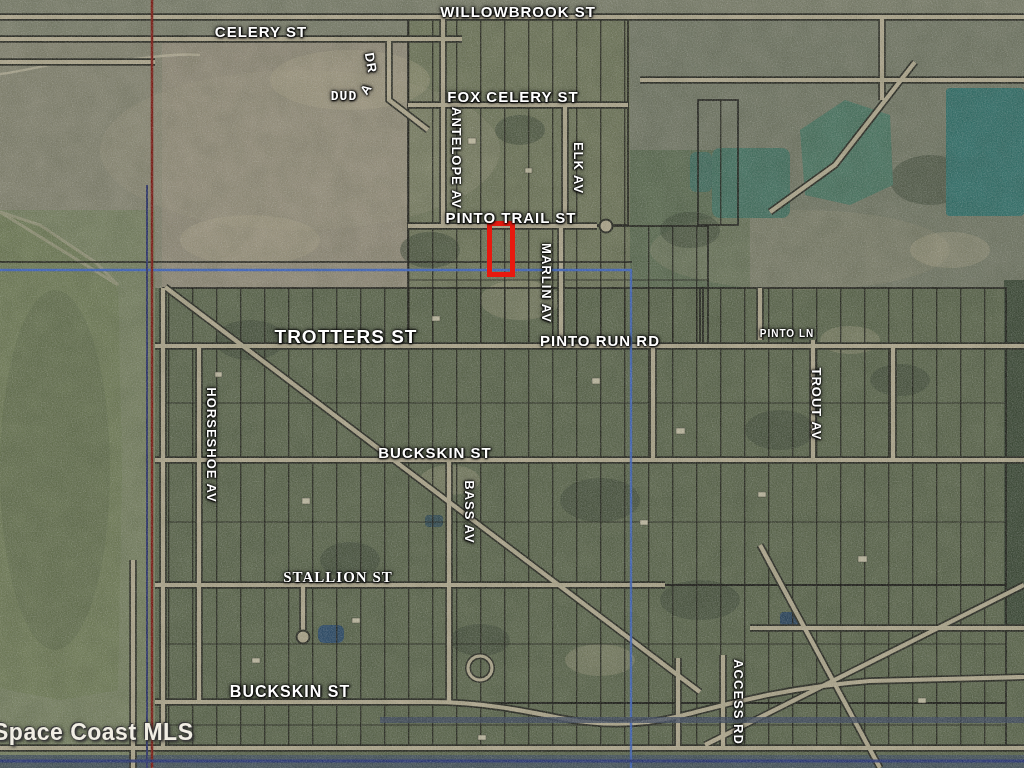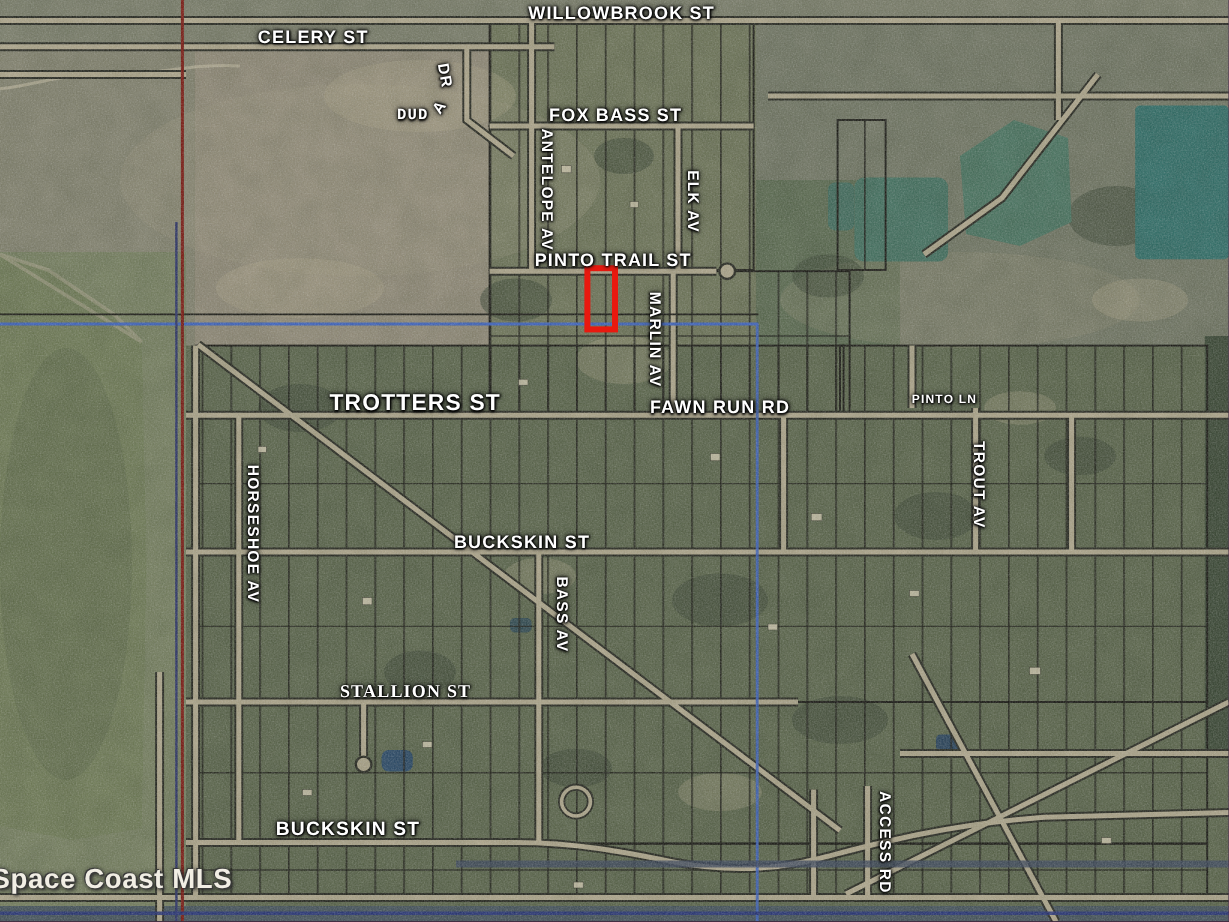--- a/index.html
+++ b/index.html
@@ -145,27 +145,27 @@
   </svg>
 
   <div id="highlight-parcel" style="left: 487px; top: 221px; width: 28px; height: 56px;"></div>
 
   <div id="labels-layer">
       <div class="street-label" style="left: 518px; top: 11px; font-size: 15px; transform: translate(-50%, -50%) rotate(0deg);">WILLOWBROOK ST</div>
       <div class="street-label" style="left: 261px; top: 31px; font-size: 15px; transform: translate(-50%, -50%) rotate(0deg);">CELERY ST</div>
       <div class="street-label" style="left: 344px; top: 96px; font-size: 13px; transform: translate(-50%, -50%) rotate(0deg); font-family: Liberation Mono, monospace;">DUD</div>
       <div class="street-label" style="left: 366px; top: 89px; font-size: 13px; transform: translate(-50%, -50%) rotate(-55deg);">A</div>
       <div class="street-label" style="left: 371px; top: 63px; font-size: 13px; transform: translate(-50%, -50%) rotate(80deg);">DR</div>
-      <div class="street-label" style="left: 513px; top: 96px; font-size: 15px; transform: translate(-50%, -50%) rotate(0deg);">FOX BASS ST</div>
+      <div class="street-label" style="left: 513px; top: 96px; font-size: 15px; transform: translate(-50%, -50%) rotate(0deg);">FOX CELERY ST</div>
       <div class="street-label" style="left: 456px; top: 158px; font-size: 13px; transform: translate(-50%, -50%) rotate(90deg);">ANTELOPE AV</div>
       <div class="street-label" style="left: 578px; top: 168px; font-size: 13px; transform: translate(-50%, -50%) rotate(90deg);">ELK AV</div>
       <div class="street-label" style="left: 511px; top: 217px; font-size: 15px; transform: translate(-50%, -50%) rotate(0deg);">PINTO TRAIL ST</div>
       <div class="street-label" style="left: 546px; top: 283px; font-size: 13px; transform: translate(-50%, -50%) rotate(90deg);">MARLIN AV</div>
       <div class="street-label" style="left: 346px; top: 337px; font-size: 19px; transform: translate(-50%, -50%) rotate(0deg); text-align: right;">TROTTERS ST</div>
-      <div class="street-label" style="left: 600px; top: 340px; font-size: 15px; transform: translate(-50%, -50%) rotate(0deg);">FAWN RUN RD</div>
+      <div class="street-label" style="left: 600px; top: 340px; font-size: 15px; transform: translate(-50%, -50%) rotate(0deg);">PINTO RUN RD</div>
       <div class="street-label" style="left: 787px; top: 333px; font-size: 10px; transform: translate(-50%, -50%) rotate(0deg);">PINTO LN</div>
       <div class="street-label" style="left: 211px; top: 445px; font-size: 13px; transform: translate(-50%, -50%) rotate(90deg);">HORSESHOE AV</div>
       <div class="street-label" style="left: 816px; top: 404px; font-size: 13px; transform: translate(-50%, -50%) rotate(90deg);">TROUT AV</div>
       <div class="street-label" style="left: 435px; top: 452px; font-size: 15px; transform: translate(-50%, -50%) rotate(0deg);">BUCKSKIN ST</div>
       <div class="street-label" style="left: 469px; top: 512px; font-size: 13px; transform: translate(-50%, -50%) rotate(90deg);">BASS AV</div>
       <div class="street-label" style="left: 338px; top: 577px; font-size: 15px; transform: translate(-50%, -50%) rotate(0deg); font-family: Liberation Serif, serif;">STALLION ST</div>
       <div class="street-label" style="left: 290px; top: 692px; font-size: 16px; transform: translate(-50%, -50%) rotate(0deg);">BUCKSKIN ST</div>
       <div class="street-label" style="left: 738px; top: 702px; font-size: 13px; transform: translate(-50%, -50%) rotate(90deg);">ACCESS RD</div>
     </div>
 

